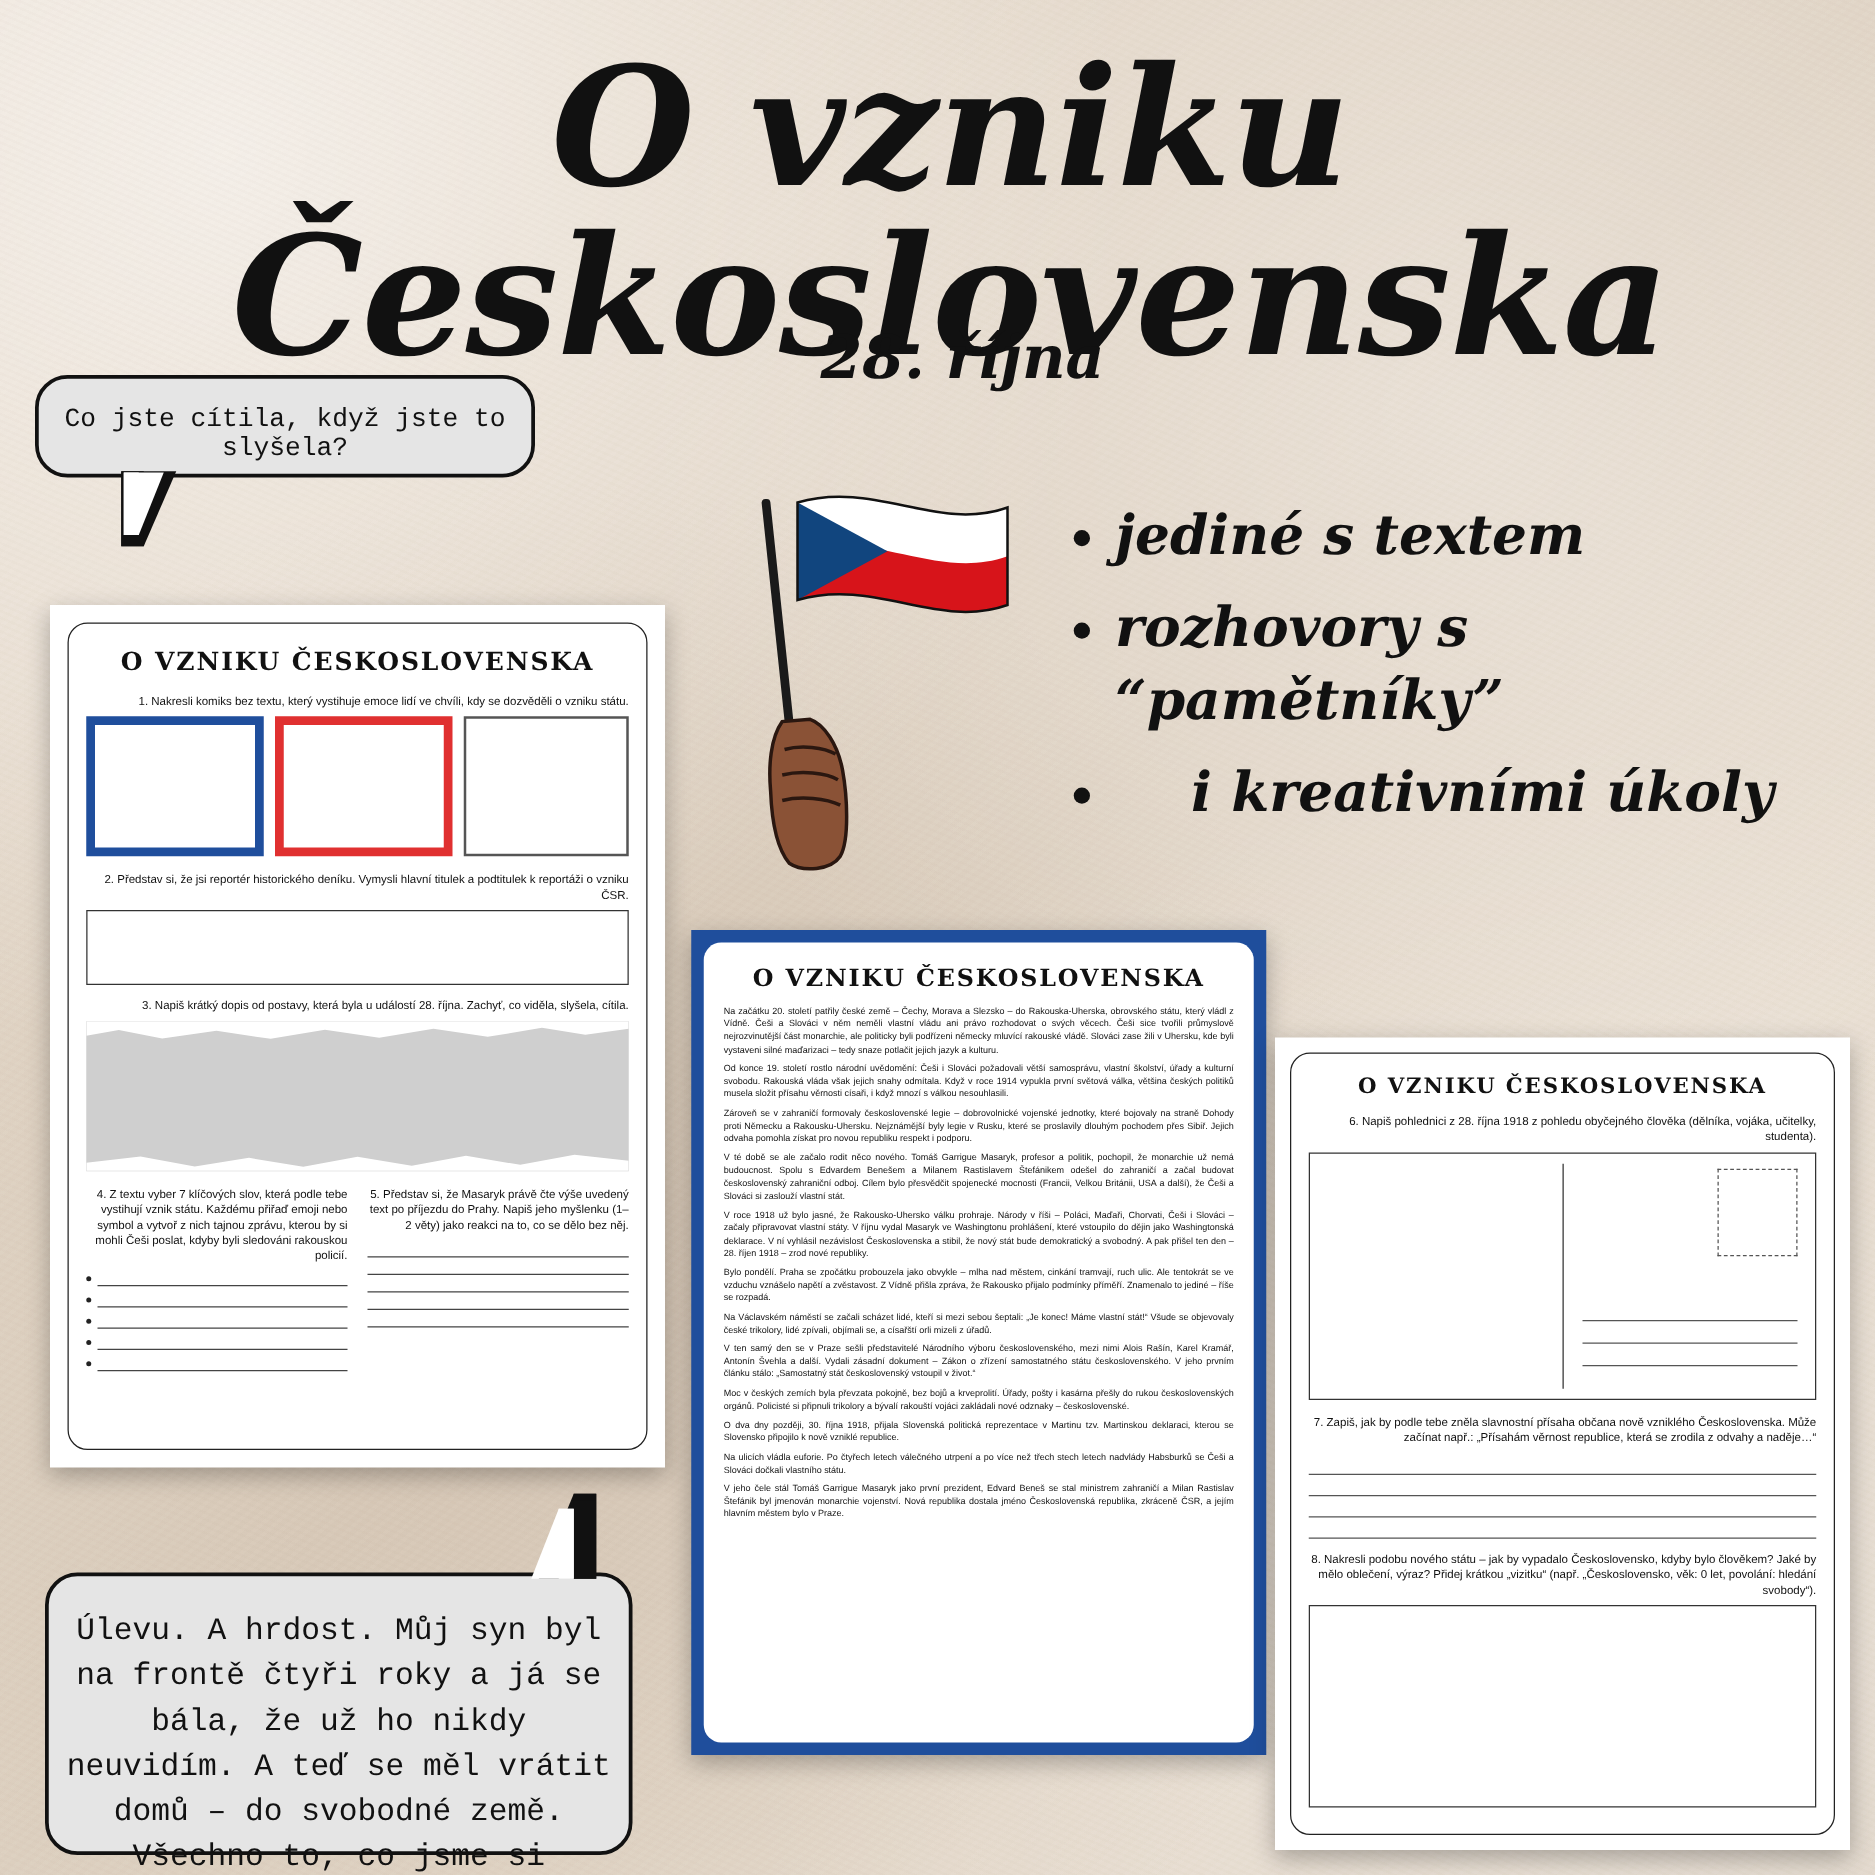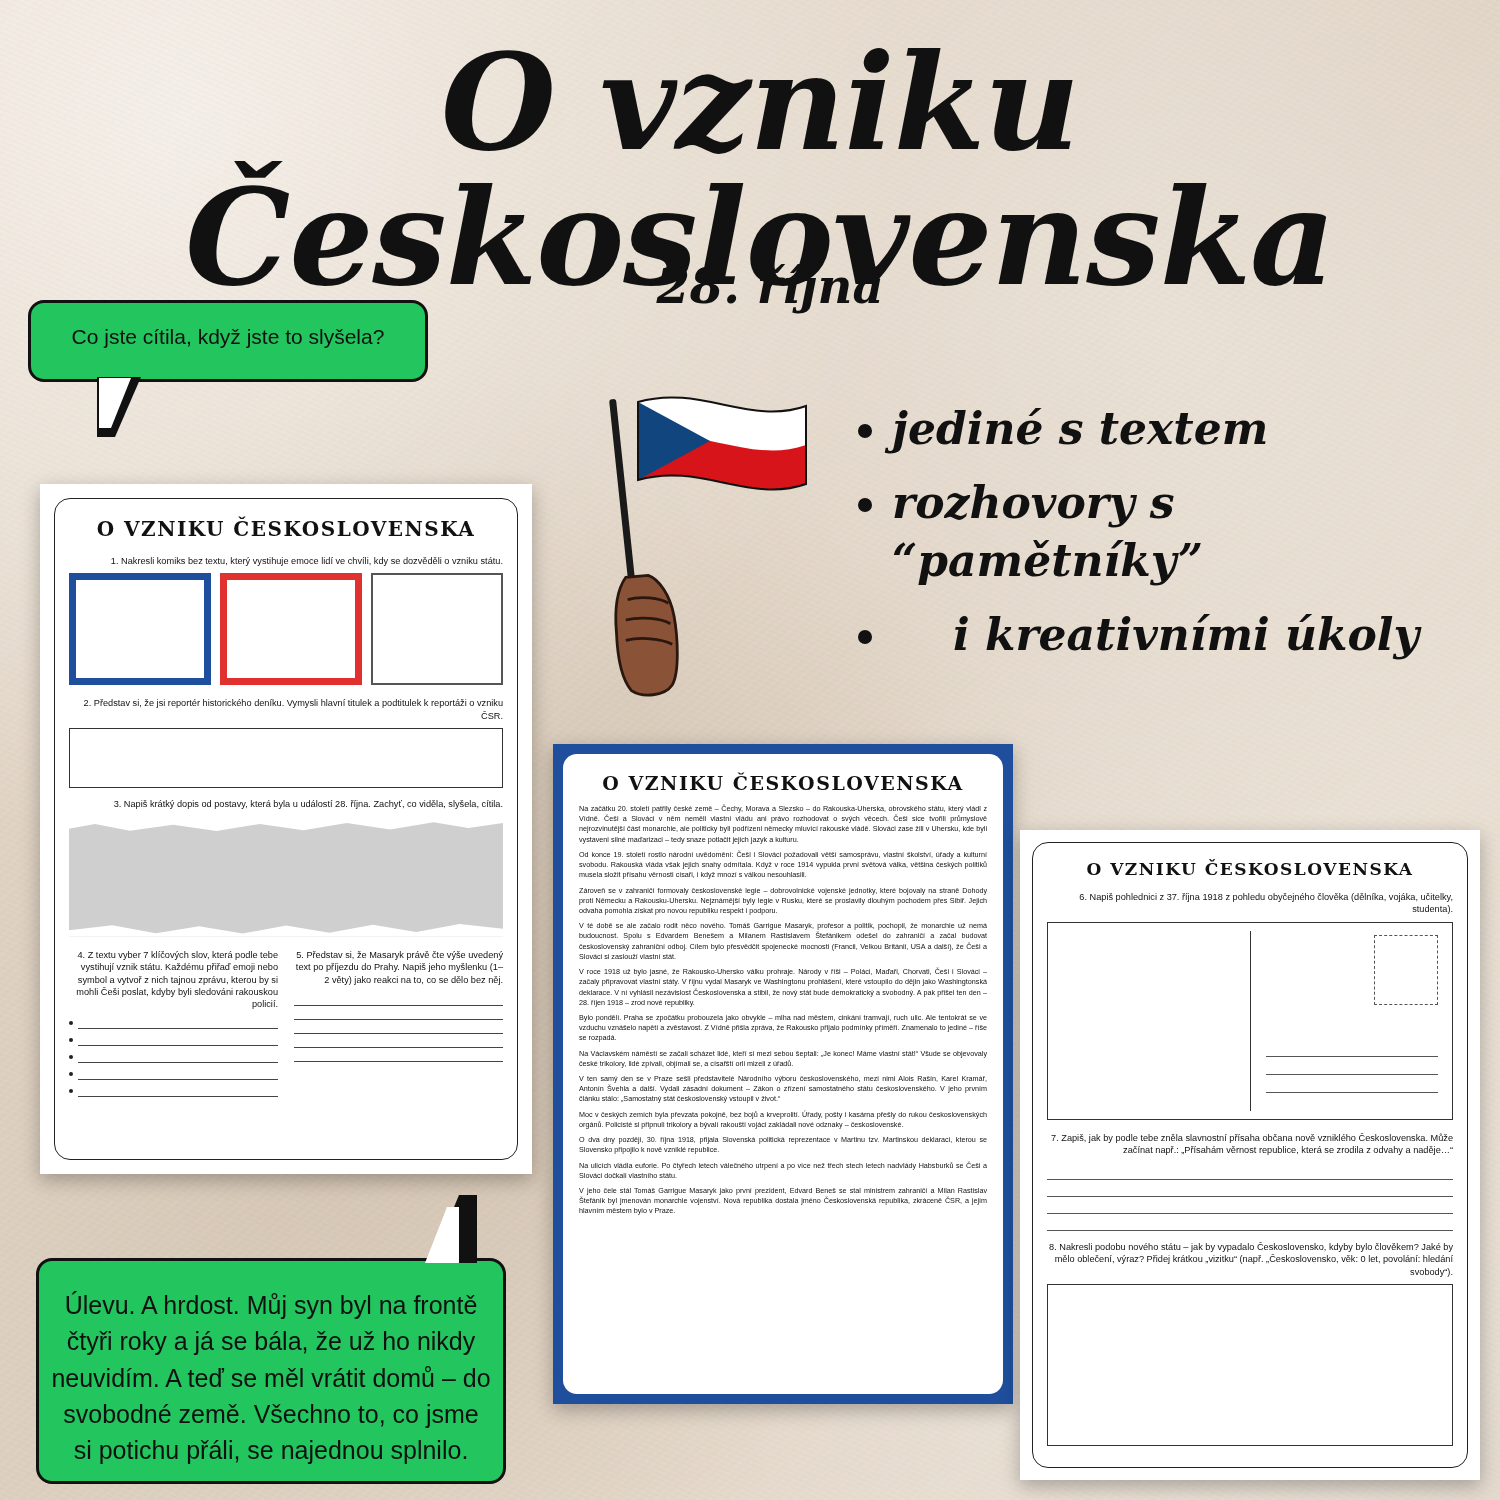--- a/index.html
+++ b/index.html
@@ -29,22 +29,22 @@
     text-align:center;
   }
   .subtitle{
     position:absolute;left:560px;top:258px;width:420px;
     font-family:"DejaVu Serif",serif;font-style:italic;font-weight:bold;
     font-size:48px;color:#111;text-align:center;
   }
 
   
   .bubble{
-    position:absolute;background:#22c55e;border:3px solid #111;border-radius:16px;
-    color:#111;font-family:Liberation Sans, sans-serif;
+    position:absolute;background:#e5e5e5;border:3px solid #111;border-radius:26px;
+    color:#111;font-family:Liberation Mono, monospace;
     box-sizing:border-box;
   }
   .bubble .tail{position:absolute;width:0;height:0;}
   #bubble-top{left:28px;top:300px;width:400px;height:82px;padding:22px 20px;
     font-size:21px;text-align:center;}
   #bubble-top .tail{
     left:66px;bottom:-58px;
     border-left:18px solid #111;border-right:26px solid transparent;
     border-top:60px solid #111;
   }
@@ -244,21 +244,21 @@
       <p>Na ulicích vládla euforie. Po čtyřech letech válečného utrpení a po více než třech stech letech nadvlády Habsburků se Češi a Slováci dočkali vlastního státu.</p>
       <p>V jeho čele stál Tomáš Garrigue Masaryk jako první prezident, Edvard Beneš se stal ministrem zahraničí a Milan Rastislav Štefánik byl jmenován monarchie vojenství. Nová republika dostala jméno Československá republika, zkráceně ČSR, a jejím hlavním městem bylo v Praze.</p>
     </div>
   </div>
 </div>
 
 <div class="sheet" id="sheet3">
   <div class="inner">
     <div class="ws-title">O VZNIKU ČESKOSLOVENSKA</div>
 
-    <div class="ws-q">6. Napiš pohlednici z 37. října 1918 z pohledu obyčejného člověka (dělníka, vojáka, učitelky, studenta).</div>
+    <div class="ws-q">6. Napiš pohlednici z 28. října 1918 z pohledu obyčejného člověka (dělníka, vojáka, učitelky, studenta).</div>
     <div class="postcard">
       <span class="divider"></span>
       <span class="stamp"></span>
       <span class="addr">
         <span class="l" style="display:block"></span>
         <span class="l" style="display:block"></span>
         <span class="l" style="display:block"></span>
       </span>
     </div>
 

